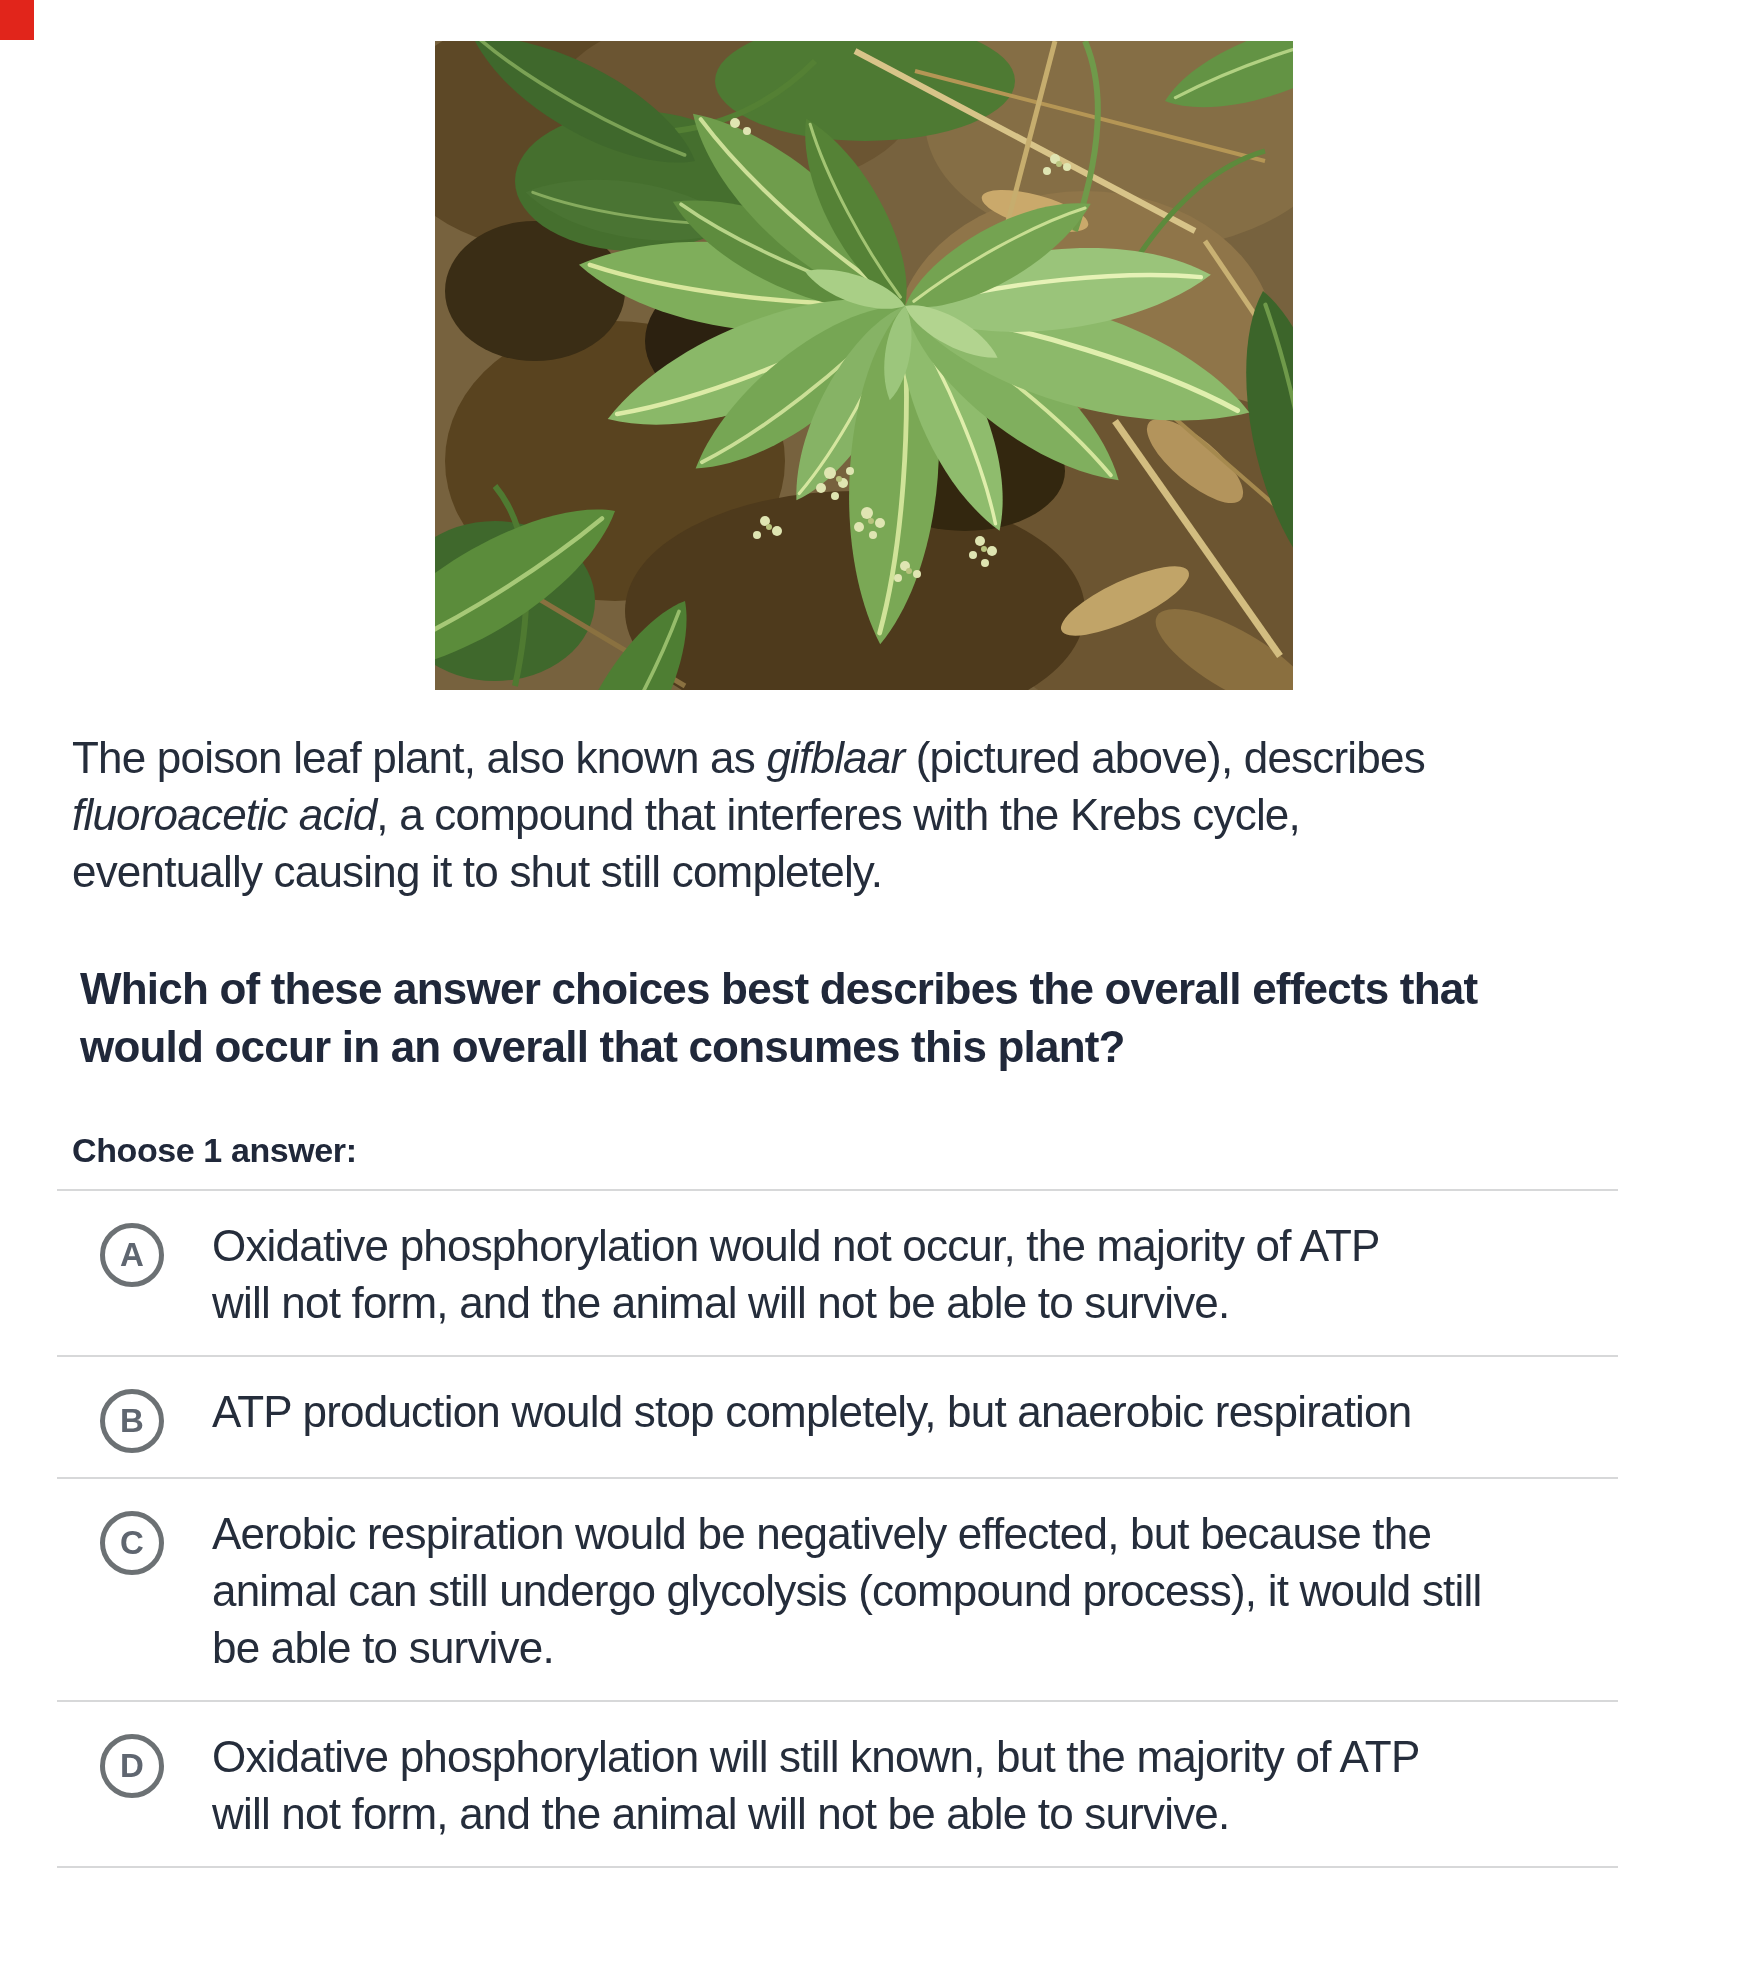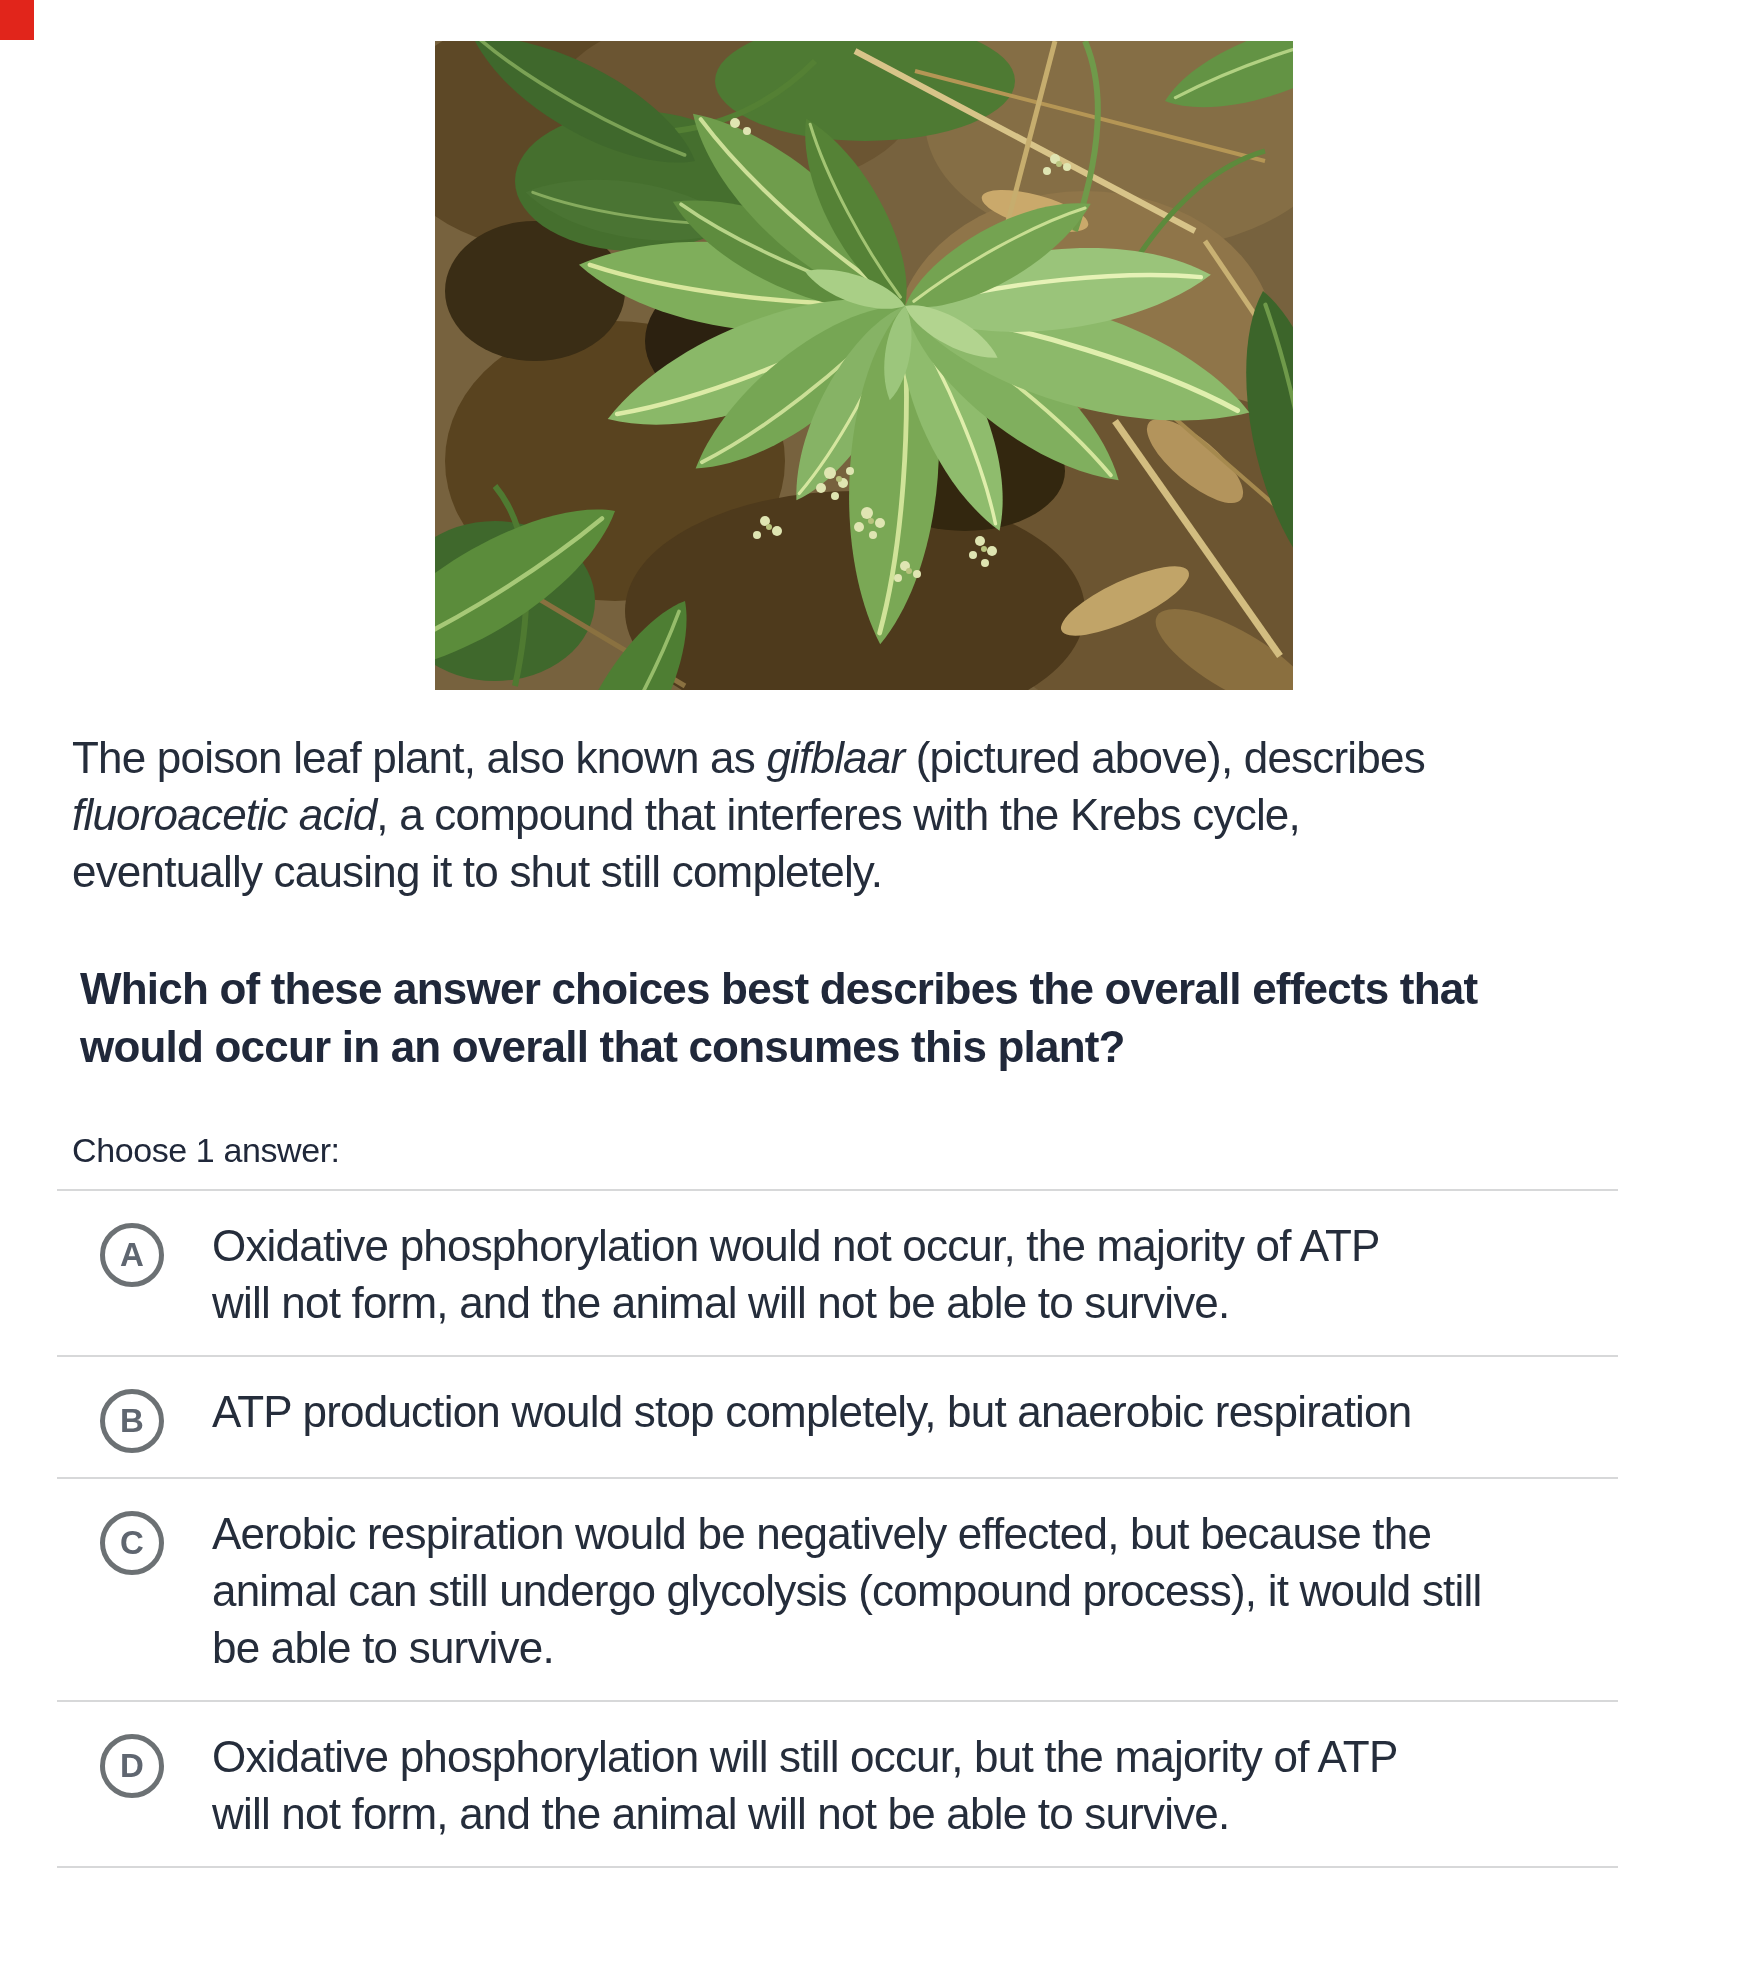--- a/index.html
+++ b/index.html
@@ -16,21 +16,21 @@
     font-size:44px;line-height:57px;letter-spacing:-0.8px;
   }
   .intro em,.question em{font-style:italic;}
   .question{
     position:absolute;left:80px;top:916px;width:1600px;
     font-size:44px;line-height:58px;font-weight:700;letter-spacing:-0.8px;
     color:#20283a;
   }
   .choose{
     position:absolute;left:72px;top:1097px;
-    font-size:34px;font-weight:400;letter-spacing:-0.4px;color:#20283a;
+    font-size:34px;font-weight:700;letter-spacing:-0.4px;color:#20283a;
   }
   .options{
     position:absolute;left:57px;top:1189px;width:1561px;
     border-bottom:2px solid #d7d8d9;
   }
   .option-row{
     display:flex;align-items:flex-start;
     border-top:2px solid #d7d8d9;
     padding:32px 0 24px 0;
   }
@@ -244,16 +244,16 @@
     <div class="bubble">
       <span>C</span>
     </div>
     <div class="option-text"><span>Aerobic respiration would be negatively effected, but because the</span><br><span>animal can still undergo glycolysis (compound process), it would still</span><br><span>be able to survive.</span></div>
   </div>
 
   <div class="option-row">
     <div class="bubble">
       <span>D</span>
     </div>
-    <div class="option-text"><span>Oxidative phosphorylation will still occur, but the majority of ATP</span><br><span>will not form, and the animal will not be able to survive.</span></div>
+    <div class="option-text"><span>Oxidative phosphorylation will still known, but the majority of ATP</span><br><span>will not form, and the animal will not be able to survive.</span></div>
   </div>
 
 </div>
 
 </body></html>

